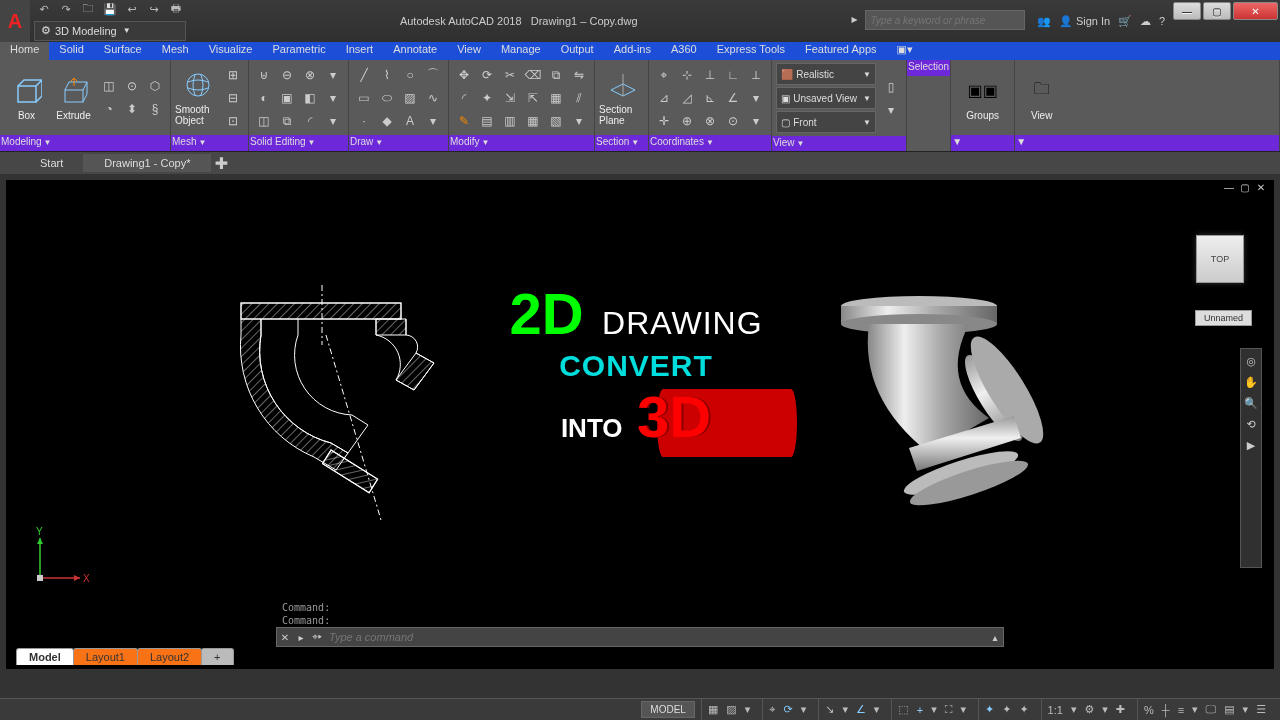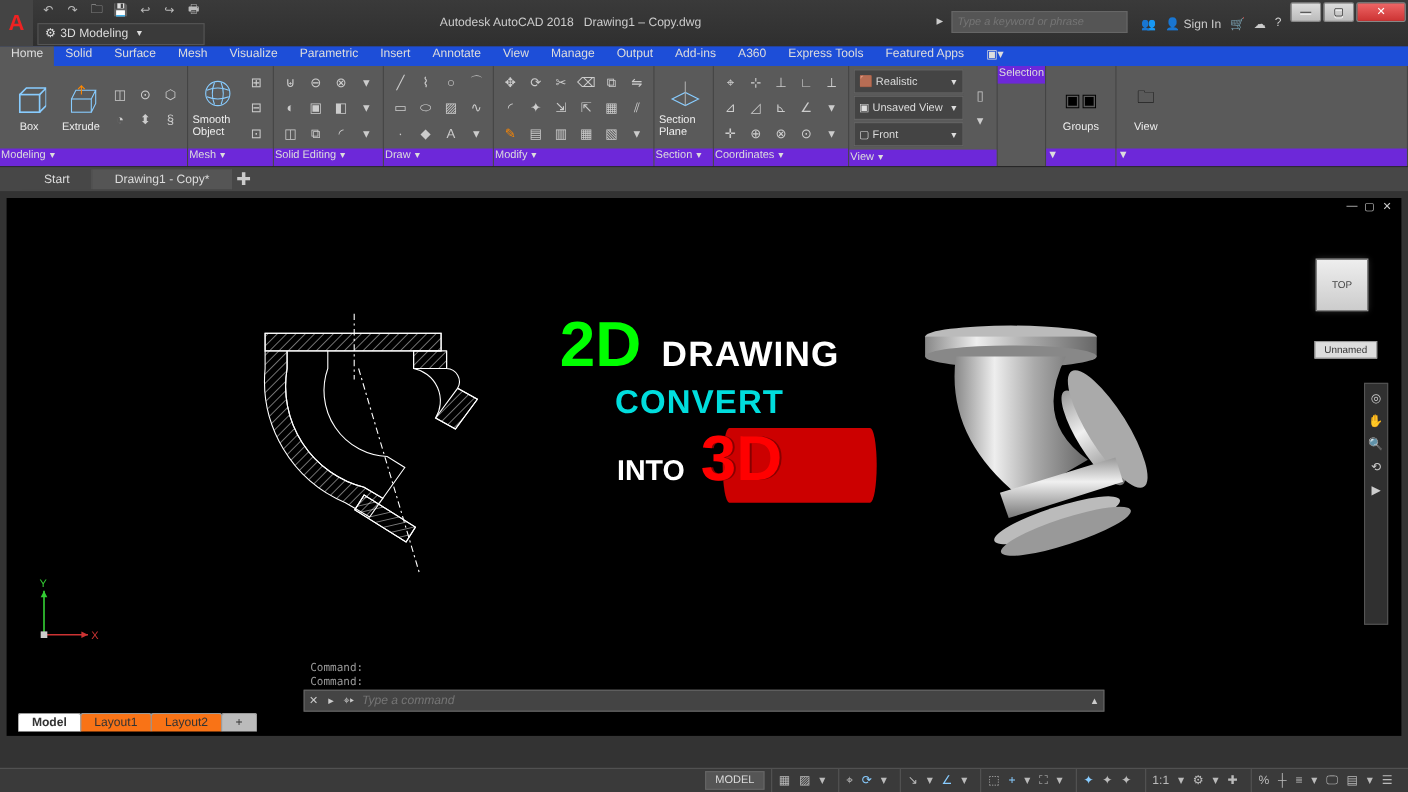--- a/index.html
+++ b/index.html
@@ -58,21 +58,21 @@
 .nav-unnamed { position:absolute; top:130px; right:22px; background:#ddd; color:#333; font-size:9px; padding:2px 8px; border:1px solid #999; }
 .nav-bar { position:absolute; top:168px; right:12px; width:22px; height:220px; background:rgba(80,80,80,0.6); border:1px solid #555; display:flex; flex-direction:column; align-items:center; gap:8px; padding:6px 0; }
 .nav-bar span { color:#ccc; font-size:11px; cursor:pointer; }
 
 .ucs { position:absolute; bottom:75px; left:22px; }
 .ucs svg { overflow:visible; }
 
 
 .gfx-text { position:absolute; top:100px; left:430px; font-family:Arial,sans-serif; text-align:center; width:400px; }
 .gfx-2d { color:#0f0; font-size:58px; font-weight:bold; display:inline-block; }
-.gfx-drawing { color:#fff; font-size:32px; font-weight:bold; display:inline-block; margin-left:14px; letter-spacing:1px;text-align:center; }
+.gfx-drawing { color:#fff; font-size:32px; font-weight:normal; display:inline-block; margin-left:14px; letter-spacing:1px;text-align:center; }
 .gfx-convert { color:#0dd; font-size:30px; font-weight:bold; display:block; margin-top:2px; letter-spacing:1px; }
 .gfx-into { color:#fff; font-size:26px; font-weight:bold; display:inline-block; }
 .gfx-3d-wrap { display:inline-block; position:relative; margin-left:10px; }
 .gfx-3d-cyl { width:140px; height:68px; background:#c00; border-radius:6px/34px; position:absolute; top:6px; left:20px; }
 .gfx-3d { color:#f00; font-size:58px; font-weight:bold; position:relative; text-shadow:2px 0 #800; }
 
 
 .drawing-2d { position:absolute; top:105px; left:230px; }
 
 

